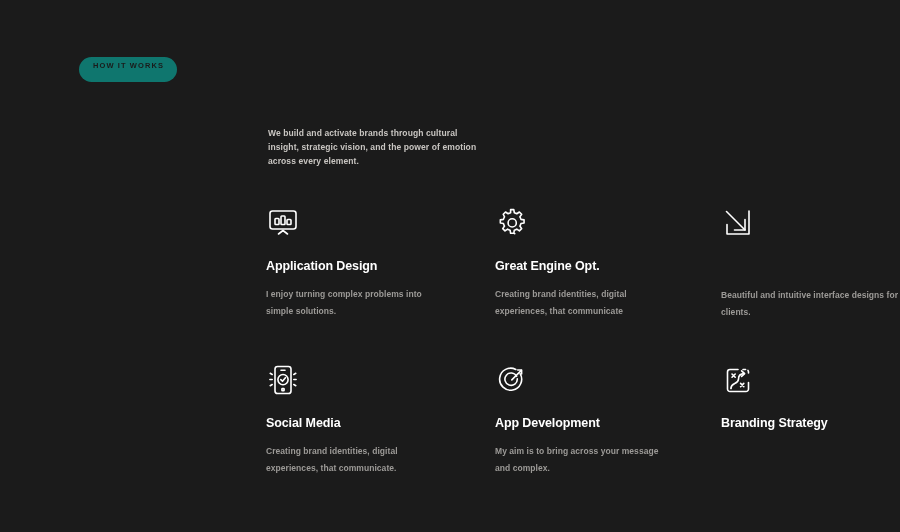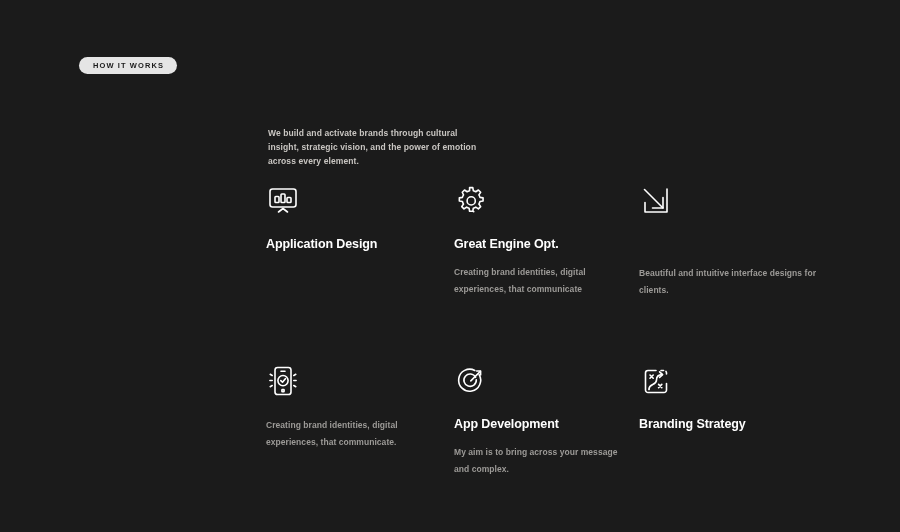--- a/index.html
+++ b/index.html
@@ -26,26 +26,26 @@
   
   .header {
     position: absolute;
     left: 79px;
     top: 54px;
     width: 760px;
   }
 
   .badge {
     display: inline-block;
-    background: #e5e5e5;
+    background: #0f766e;
     color: #1b1b1b;
     font-size: 7.5px;
     font-weight: bold;
     letter-spacing: 1.1px;
-    padding: 5px 13px 4px 14px;
+    padding: 5px 13px 12px 14px;
     border-radius: 20px;
     line-height: 1;
     text-transform: uppercase;
     white-space: nowrap;
   }
 
   .headline {
     margin-top: 14px;
     color: #ffffff;
     font-size: 34px;
@@ -65,26 +65,27 @@
     font-size: 8.5px;
     font-weight: bold;
     line-height: 1.65;
     letter-spacing: 0.1px;
   }
 
   
   .grid {
     position: absolute;
     left: 266px;
-    top: 184px;
+    top: 206px;
     width: 600px;
     display: grid;
     grid-template-columns: 188px 185px 215px;
     grid-row-gap: 64px;
     grid-column-gap: 0px;
+    gap: 41px;
   }
 
   .card { width: 100%; }
 
   .card-icon {
     width: 34px;
     height: 34px;
     display: block;
     margin-bottom: 19px;
   }
@@ -128,20 +129,21 @@
       <span class="card-icon">
         <svg width="34" height="34" viewBox="0 0 34 34" fill="none" stroke="#ffffff" stroke-width="1.6" stroke-linecap="round" stroke-linejoin="round">
           <rect x="4" y="5" width="26" height="18" rx="2.5"></rect>
           <rect x="9" y="12.5" width="4" height="6" rx="0.8"></rect>
           <rect x="15" y="10" width="4" height="8.5" rx="0.8"></rect>
           <rect x="21" y="13.5" width="4" height="5" rx="0.8"></rect>
           <path d="M12.5 28 L17 24.5 L21.5 28"></path>
         </svg>
       </span>
       <div class="card-title">Application Design</div>
+      <div class="card-desc">I enjoy turning complex problems into simple solutions.</div>
     </div>
 
     <div class="card">
       <span class="card-icon">
         <svg width="34" height="34" viewBox="0 0 34 34" fill="none" stroke="#ffffff" stroke-width="1.6" stroke-linecap="round" stroke-linejoin="round">
           <path d="M15.6 3.6h3.2l.5 3.1c.9.25 1.75.6 2.5 1.08l2.6-1.78 2.26 2.26-1.78 2.6c.48.75.83 1.6 1.08 2.5l3.1.5v3.2l-3.1.5c-.25.9-.6 1.75-1.08 2.5l1.78 2.6-2.26 2.26-2.6-1.78c-.75.48-1.6.83-2.5 1.08l-.5 3.1h-3.2l-.5-3.1c-.9-.25-1.75-.6-2.5-1.08l-2.6 1.78-2.26-2.26 1.78-2.6a8.6 8.6 0 0 1-1.08-2.5l-3.1-.5v-3.2l3.1-.5c.25-.9.6-1.75 1.08-2.5L8.24 8.26l2.26-2.26 2.6 1.78c.75-.48 1.6-.83 2.5-1.08z"></path>
           <circle cx="17.2" cy="16.9" r="4.1"></circle>
           <circle cx="19.6" cy="27.6" r="0.95" fill="#ffffff" stroke="none"></circle>
         </svg>
       </span>
@@ -165,20 +167,21 @@
         <svg width="34" height="34" viewBox="0 0 34 34" fill="none" stroke="#ffffff" stroke-width="1.6" stroke-linecap="round" stroke-linejoin="round">
           <rect x="9" y="3.5" width="16" height="27" rx="2.6"></rect>
           <path d="M15 7.2 L19 7.2"></path>
           <circle cx="17" cy="16.6" r="5.1"></circle>
           <path d="M14.8 16.6 L16.5 18.3 L19.4 14.7"></path>
           <rect x="15.9" y="25.6" width="2.2" height="2.2" rx="0.5"></rect>
           <path d="M6.2 11.5 L4.2 10.3 M6.2 16.5 L3.9 16.5 M6.2 21.5 L4.2 22.7"></path>
           <path d="M27.8 11.5 L29.8 10.3 M27.8 16.5 L30.1 16.5 M27.8 21.5 L29.8 22.7"></path>
         </svg>
       </span>
+      <div class="card-title">Social Media</div>
       <div class="card-desc">Creating brand identities, digital experiences, that communicate.</div>
     </div>
 
     <div class="card">
       <span class="card-icon">
         <svg width="34" height="34" viewBox="0 0 34 34" fill="none" stroke="#ffffff" stroke-width="1.6" stroke-linecap="round" stroke-linejoin="round">
           <path d="M25.1 10.6a11 11 0 1 1-4.3-4.1"></path>
           <path d="M21.6 13.3a6.2 6.2 0 1 0 .7 2.5"></path>
           <path d="M16.8 16.9 L26.3 7.4"></path>
           <path d="M22.6 7.0 L26.6 7.0 L26.6 11.0"></path>

